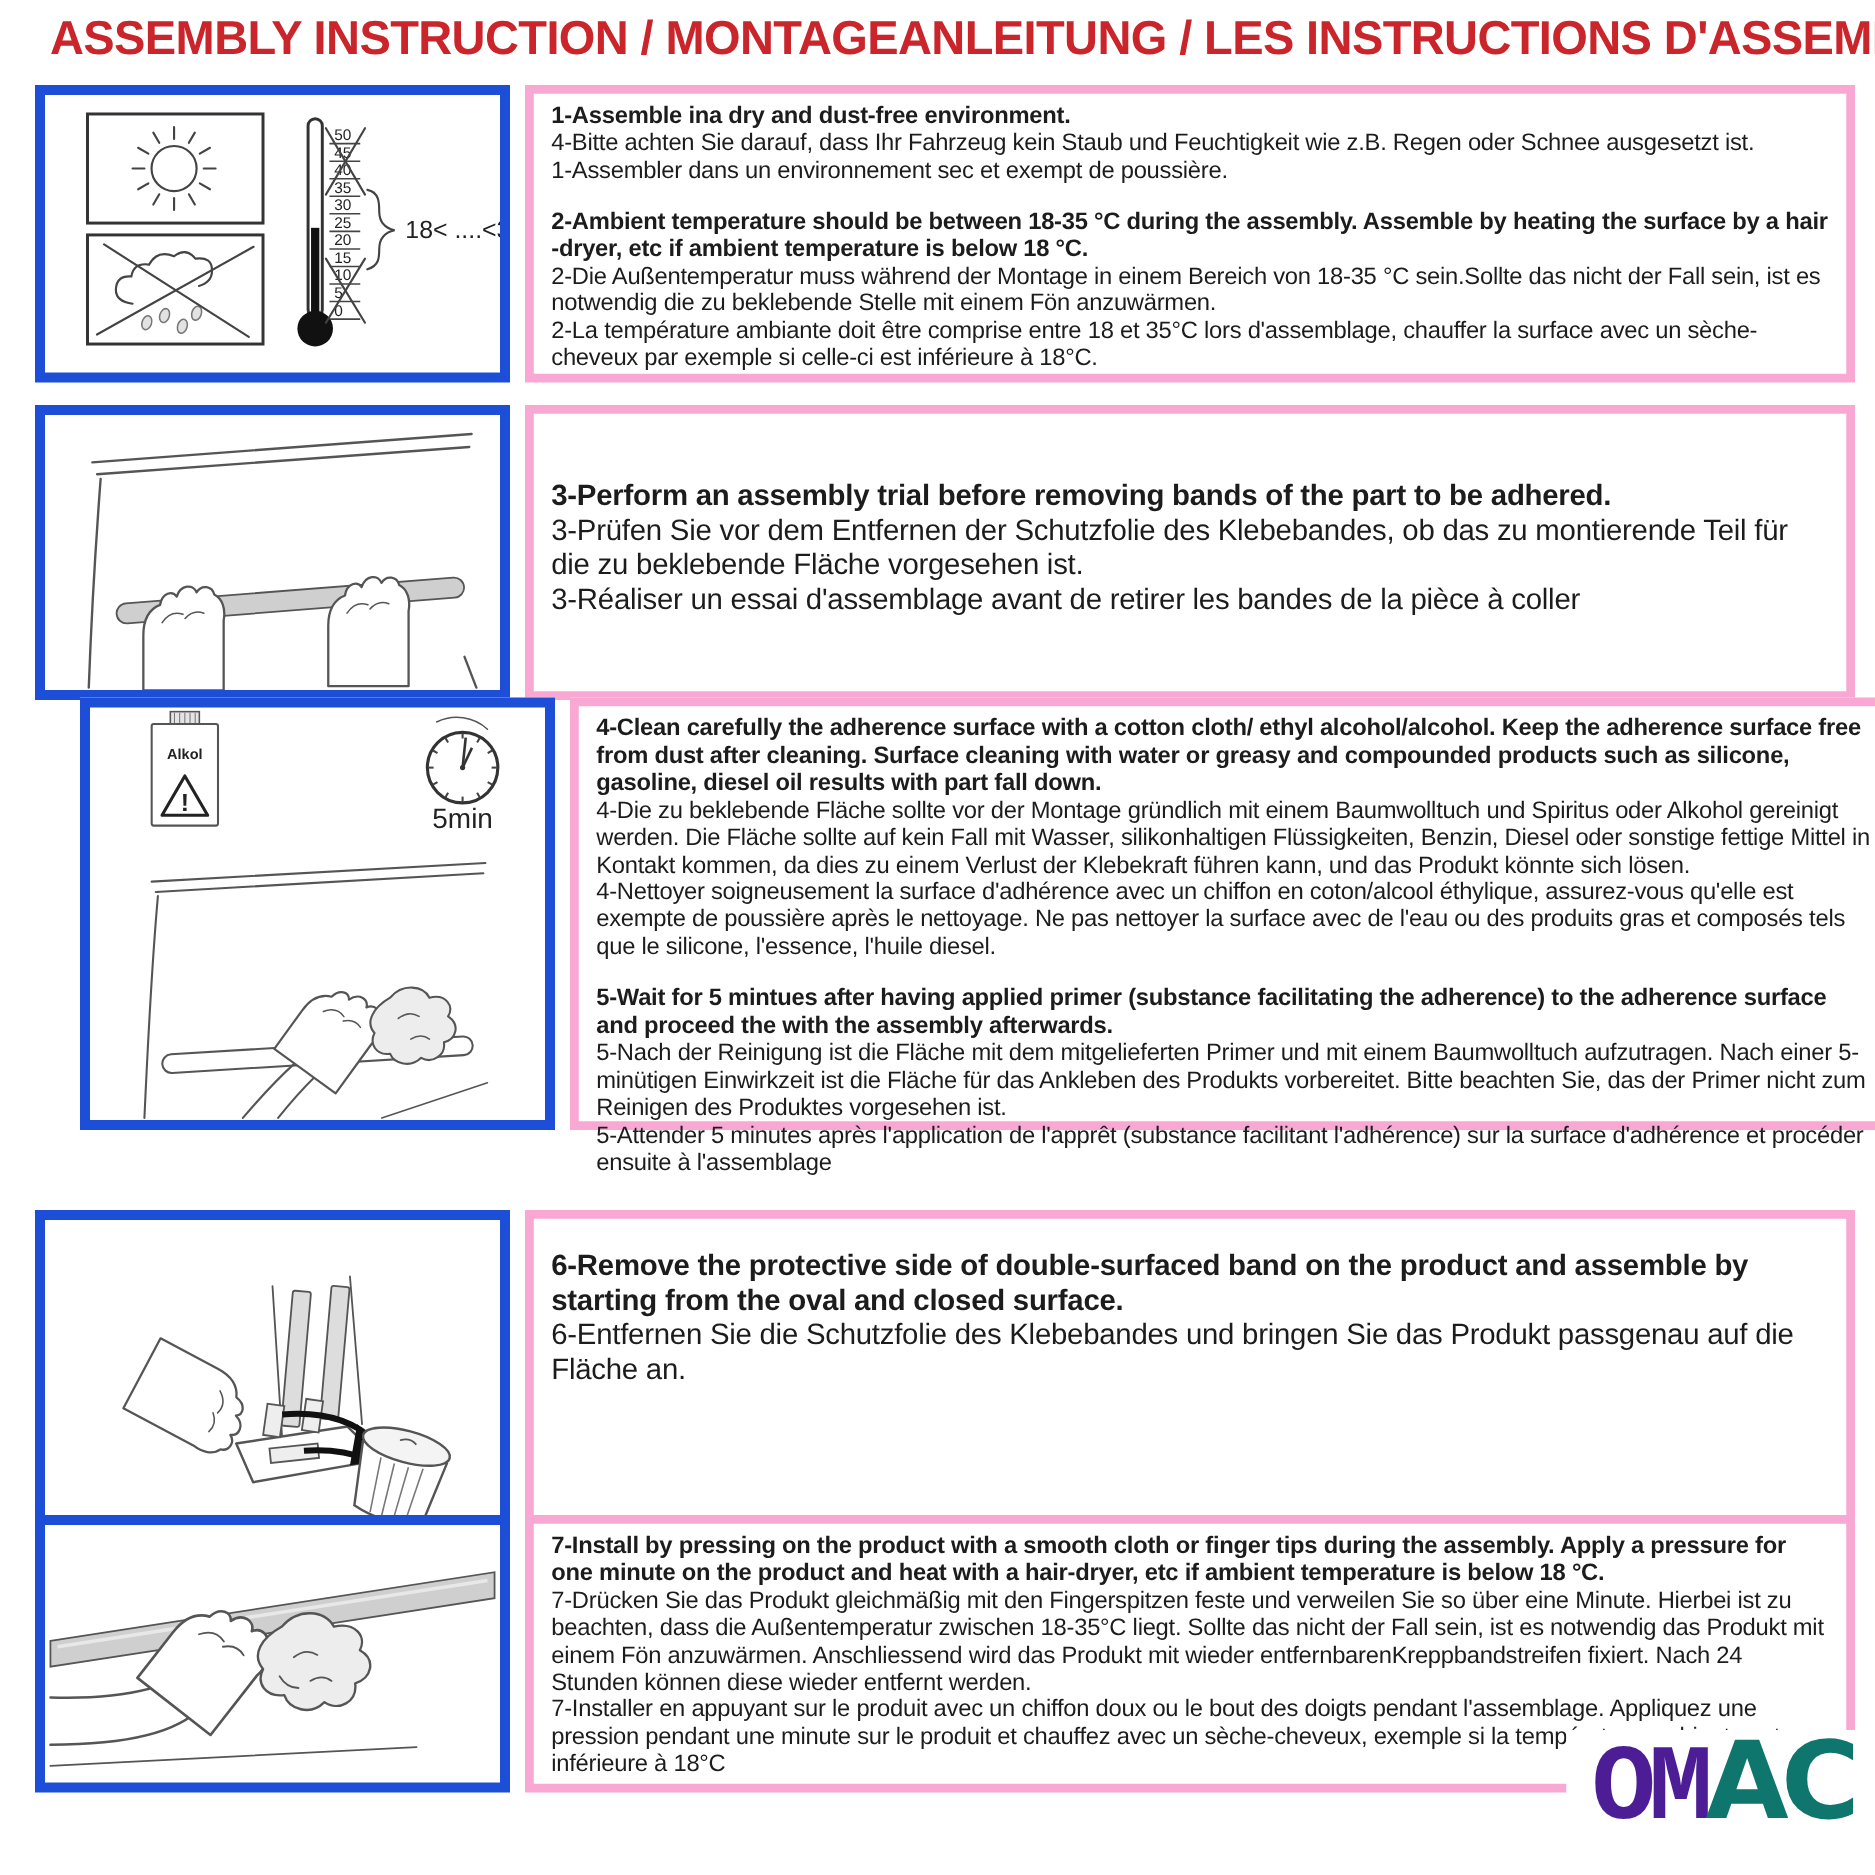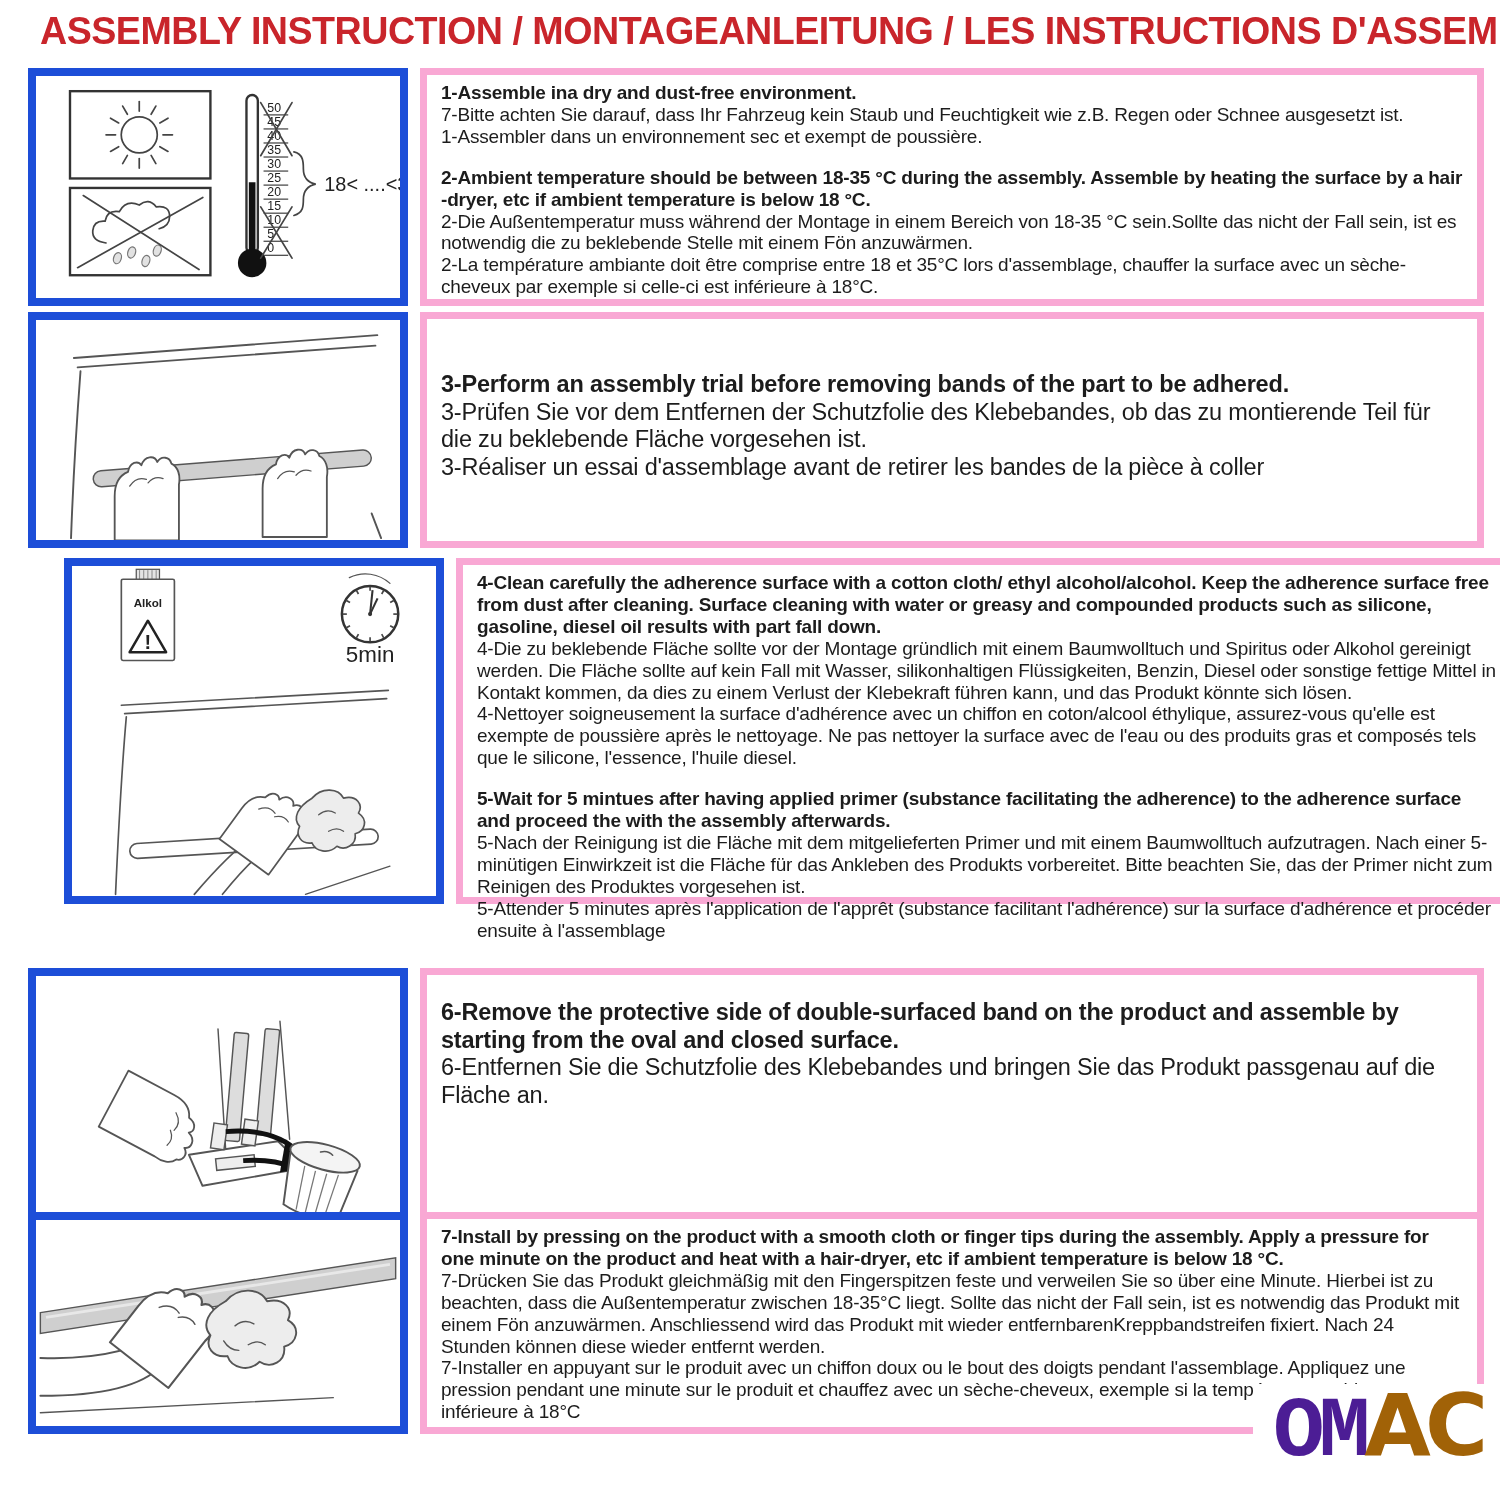--- a/index.html
+++ b/index.html
@@ -12,40 +12,40 @@
          background:#fff;box-sizing:border-box;}
   .panel{position:absolute;left:420px;width:1064px;border:7px solid #f9a8d4;
          background:#fff;box-sizing:border-box;padding:7px 14px 0 14px;}
   .panel p{margin:0;}
   .t-s{font-size:19px;line-height:21.9px;letter-spacing:-0.2px;}
   .t-l{font-size:23.5px;line-height:27.6px;letter-spacing:-0.2px;}
   .step{margin-bottom:19px;}
   .step:last-child{margin-bottom:0;}
   .en{font-weight:bold;}
   #r1i,#r1p{top:68px;height:238px;}
-  #r2i,#r2p{top:312px;height:236px;}
+  #r2i,#r2p{top:324px;height:236px;}
   #r3i,#r3p{top:558px;height:346px;margin-left:36px;}
   #r4i,#r4p{top:968px;height:300px;}
   #r5i,#r5p{top:1212px;height:222px;}
   #r2p{padding-top:52px;}
   #r4p{padding-top:24px;}
   .illus svg{display:block;width:100%;height:100%;}
   .ln{fill:none;stroke:#555;stroke-width:2;stroke-linecap:round;}
   .ln2{fill:none;stroke:#555;stroke-width:1.5;stroke-linecap:round;}
   .bx{fill:none;stroke:#333;stroke-width:2.5;}
   .hand{fill:#fff;stroke:#555;stroke-width:2.2;stroke-linejoin:round;}
   .cloth{fill:#ededed;stroke:#555;stroke-width:2;stroke-linejoin:round;}
   .gray{fill:#cfcfcf;stroke:#555;stroke-width:1.5;}
   .thin{fill:none;stroke:#444;stroke-width:1.8;stroke-linecap:round;}
   .svgtxt{font-family:"Liberation Sans",sans-serif;fill:#222;}
   .logo{position:absolute;top:1384px;right:14px;z-index:5;background:#fff;
         padding:0 4px 2px 20px;font-family:"DejaVu Sans",sans-serif;
         font-weight:bold;font-size:86px;line-height:82px;letter-spacing:-6px;}
   .lg-black{color:#4c1d95;font-family:Liberation Mono, monospace;}
-  .lg-red{color:#a16207;}
+  .lg-red{color:#0f766e;}
 </style>
 </head>
 <body>
 
 <div>
 
   <div class="title">ASSEMBLY INSTRUCTION / MONTAGEANLEITUNG / LES INSTRUCTIONS D'ASSEMBLAGE</div>
 
   <div class="illus" id="r1i">
     <svg viewBox="0 0 376 234" preserveAspectRatio="xMidYMid meet">
@@ -113,21 +113,21 @@
         </g>
         <path d="M268,80 C278,82 278,91 278,98 C278,107 282,112 291,114 C282,116 278,121 278,130 C278,137 278,144 268,147" class="thin"></path>
         <text x="300" y="121" class="svgtxt" font-size="21">18&lt; ....&lt;35 C</text>
       </g>
     </svg>
   </div>
 
   <div class="panel t-s" id="r1p">
     <div class="step">
       <p class="en">1-Assemble ina dry and dust-free environment.</p>
-      <p>7-Bitte achten Sie darauf, dass Ihr Fahrzeug kein Staub und Feuchtigkeit wie z.B. Regen oder Schnee ausgesetzt ist.</p>
+      <p>4-Bitte achten Sie darauf, dass Ihr Fahrzeug kein Staub und Feuchtigkeit wie z.B. Regen oder Schnee ausgesetzt ist.</p>
       <p>1-Assembler dans un environnement sec et exempt de poussière.</p>
     </div>
     <div class="step">
       <p class="en">2-Ambient temperature should be between 18-35 °C  during the assembly. Assemble by heating the surface by a hair -dryer, etc if ambient temperature is below 18 °C.</p>
       <p>2-Die Außentemperatur muss während der Montage in einem Bereich von 18-35 °C  sein.Sollte das nicht der Fall sein, ist es notwendig die zu beklebende Stelle mit einem Fön anzuwärmen.</p>
       <p>2-La température ambiante doit être comprise entre 18 et 35°C lors d'assemblage, chauffer la surface avec un sèche-cheveux par exemple si celle-ci est inférieure à 18°C.</p>
     </div>
   </div>
 
   <div class="illus" id="r2i">

